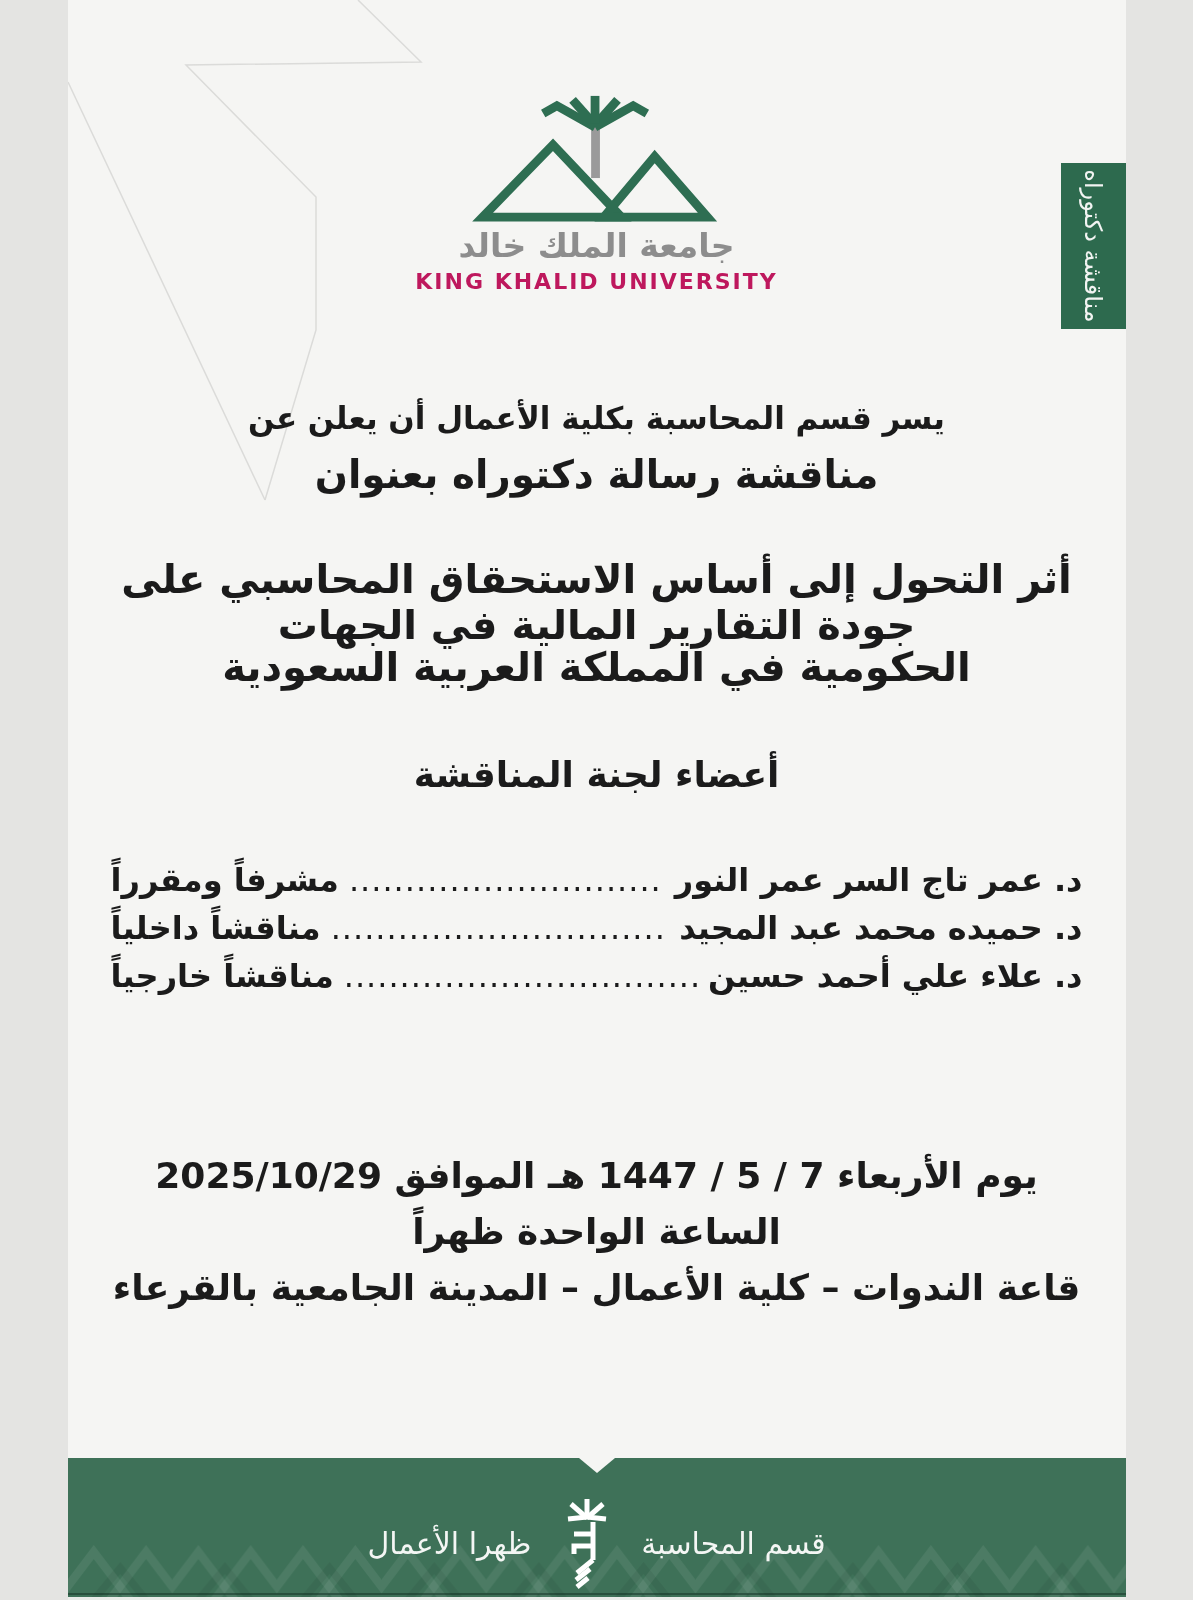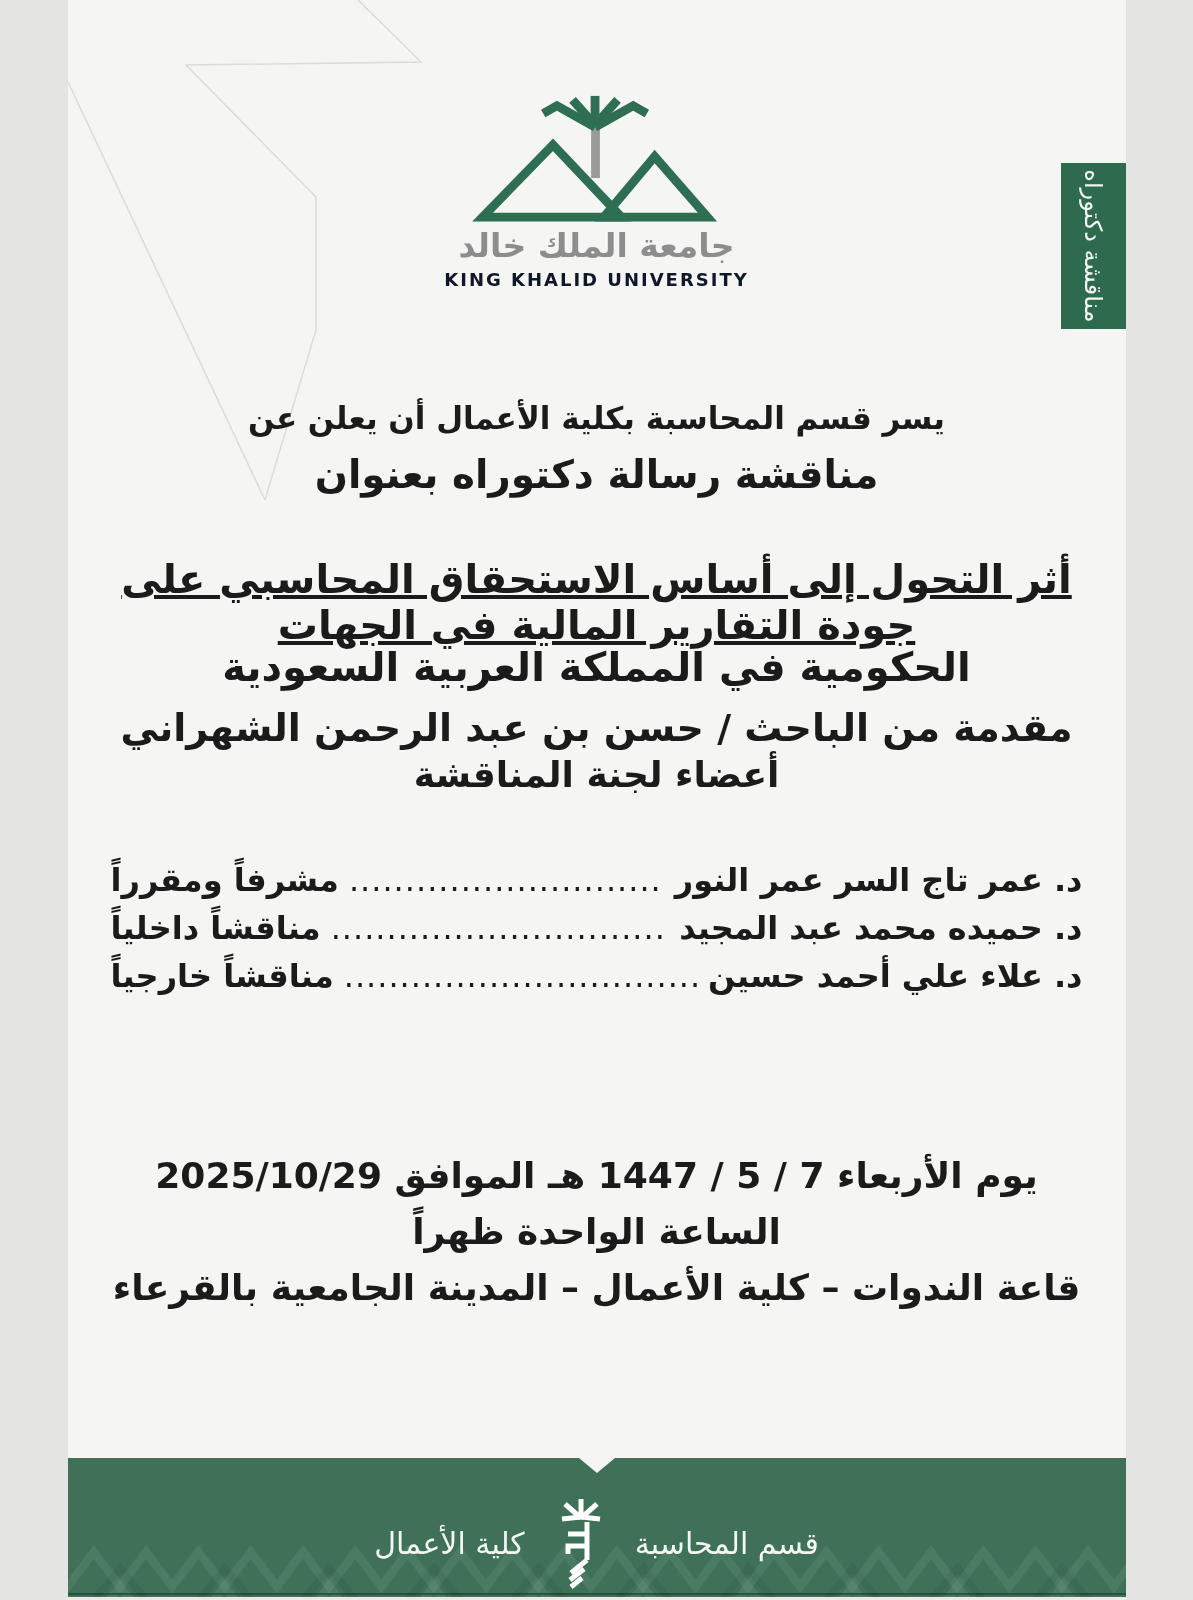--- a/index.html
+++ b/index.html
@@ -18,39 +18,39 @@
   .logo-wrap{
     position:absolute;top:92px;left:0;width:100%;
     display:flex;flex-direction:column;align-items:center;
   }
   .logo-mark{display:block;}
   .logo-ar{
     font-size:33px;font-weight:bold;color:#8d8d8d;
     margin-top:2px;letter-spacing:0;direction:rtl;
   }
   .logo-en{
-    font-size:18px;font-weight:bold;color:#0f172a;
+    font-size:22px;font-weight:bold;color:#be185d;
     letter-spacing:2px;margin-top:4px;
   }
   
   .side-tab{
     position:absolute;top:163px;right:0;width:65px;height:166px;
     background:#2d6a4e;display:flex;align-items:center;justify-content:center;
   }
   .side-tab span{
     transform:rotate(90deg);
     white-space:nowrap;
     color:#f2f4f2;font-size:24px;font-weight:500;
     direction:rtl;
   }
   
   .txt{position:absolute;left:0;width:100%;text-align:center;direction:rtl;}
   .intro1{top:400px;font-size:31px;font-weight:600;}
   .intro2{top:452px;font-size:39px;font-weight:600;}
-  .title1{top:556px;font-size:40px;font-weight:600;padding:0 28px;box-sizing:border-box;text-decoration:underline;}
+  .title1{top:556px;font-size:40px;font-weight:600;padding:0 28px;box-sizing:border-box;}
   .title2{top:644px;font-size:40px;font-weight:600;}
   .researcher{top:706px;font-size:38px;font-weight:600;}
   .committee-heading{top:754px;font-size:36px;font-weight:600;}
   .committee{
     position:absolute;top:856px;left:50%;transform:translateX(-50%);
     width:972px;direction:rtl;
   }
   .member-row{
     display:flex;align-items:baseline;justify-content:space-between;
     font-size:32px;font-weight:600;height:48px;line-height:48px;
@@ -126,21 +126,20 @@
   <div class="side-tab">
     <span>مناقشة دكتوراه</span>
   </div>
 
   <div class="txt intro1">يسر قسم المحاسبة بكلية الأعمال أن يعلن عن</div>
   <div class="txt intro2">مناقشة رسالة دكتوراه بعنوان</div>
 
   <div class="txt title1">أثر التحول إلى أساس الاستحقاق المحاسبي على جودة التقارير المالية في الجهات</div>
   <div class="txt title2">الحكومية في المملكة العربية السعودية</div>
 
-  <div class="txt researcher">مقدمة من الباحث / حسن بن عبد الرحمن الشهراني</div>
 
   <div class="txt committee-heading">أعضاء لجنة المناقشة</div>
 
   <div class="committee">
     <div class="member-row">
       <span class="member-name">د. عمر تاج السر عمر النور</span>
       <span class="member-dots">....................................</span>
       <span class="member-role">مشرفاً ومقرراً</span>
     </div>
     <div class="member-row">
@@ -185,17 +184,17 @@
           <path d="M26,21 L45,23"></path>
           <path d="M26,20 L26,3"></path>
           <path d="M32,26 L32,64"></path>
           <path d="M32,38 L13,38"></path>
           <path d="M32,50 L13,50 L13,58"></path>
           <path d="M32,64 L16,77"></path>
           <path d="M29,73 L15,84"></path>
           <path d="M27,82 L16,91"></path>
         </g>
       </svg>
-      <span class="footer-label">كلية الأعمال</span>
+      <span class="footer-label">ظهرا الأعمال</span>
     </div>
   </div>
 
 </div>
 
 </body></html>

